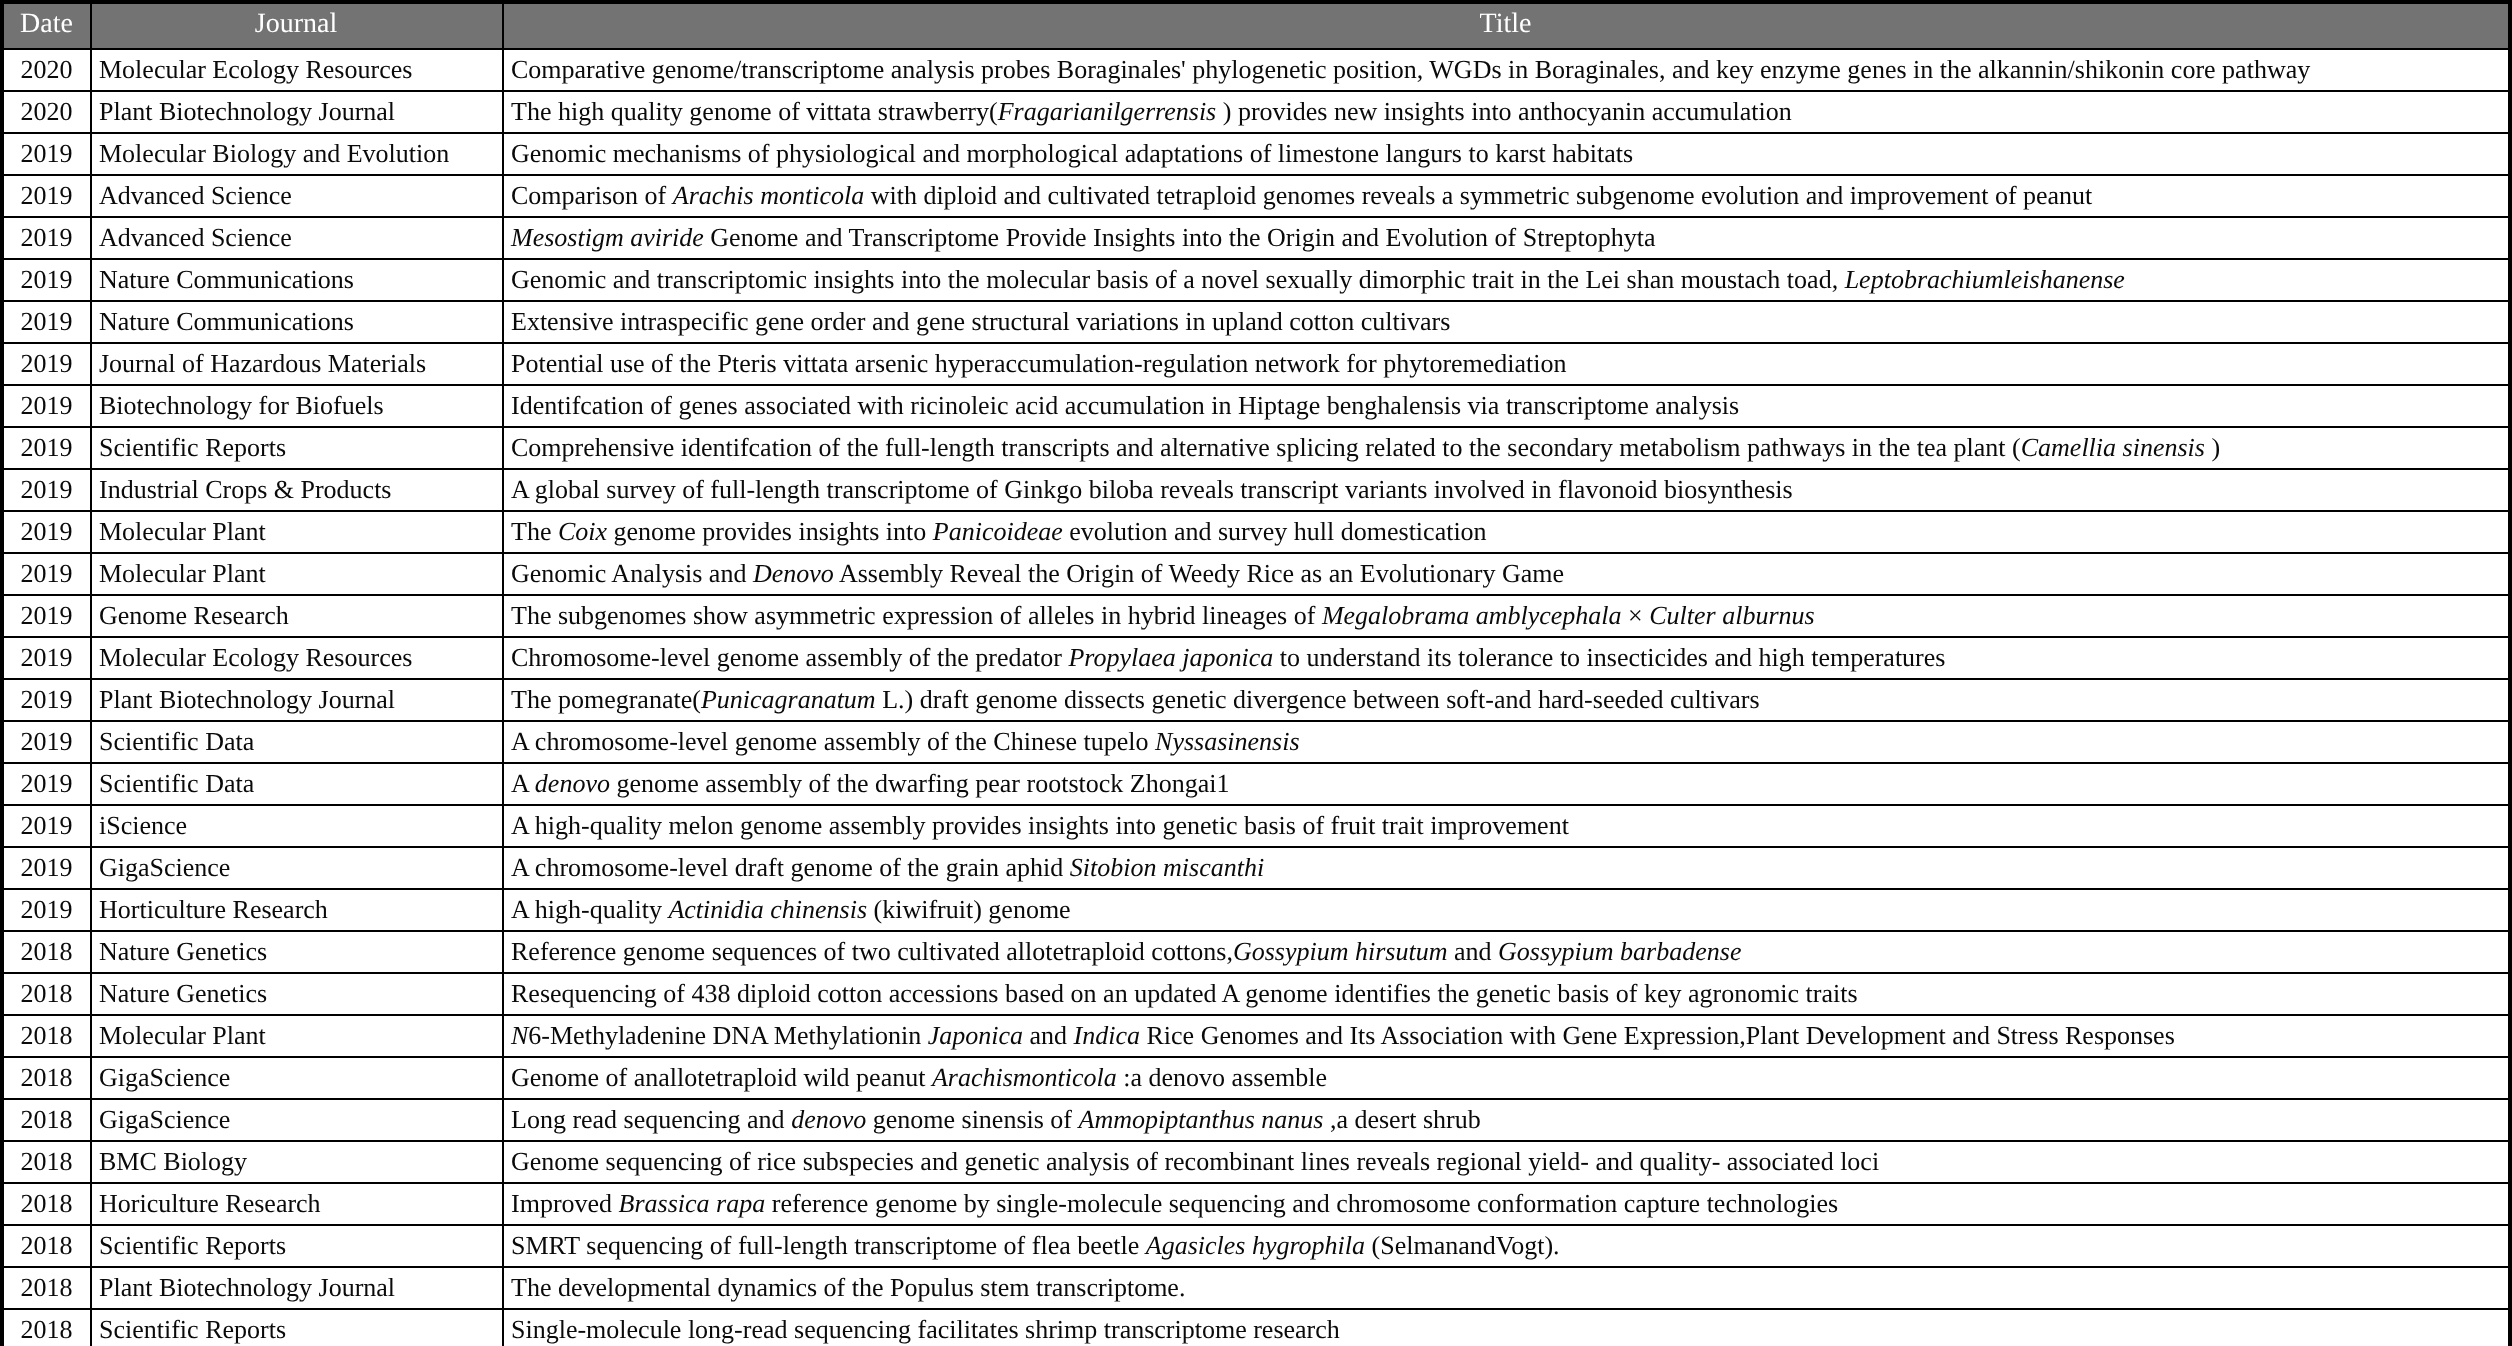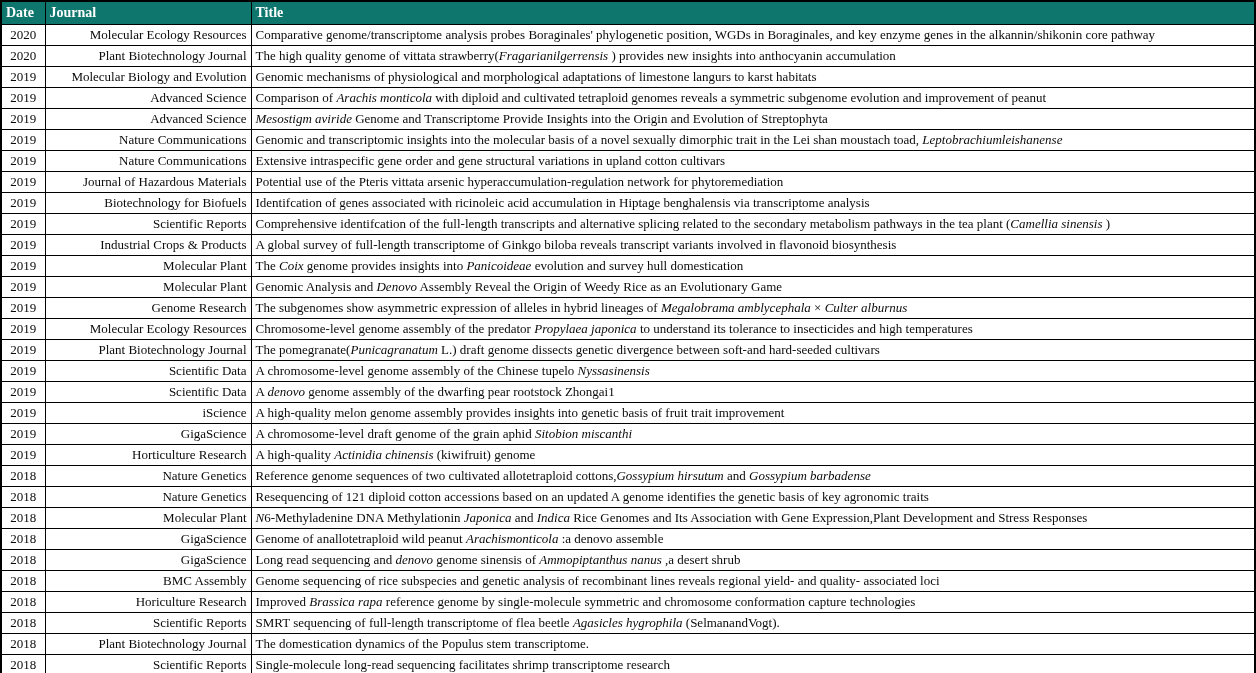--- a/index.html
+++ b/index.html
@@ -22,42 +22,42 @@
   }
   table.pub-table th,
   table.pub-table td {
     border: 1px solid #000000;
     white-space: nowrap;
     overflow: hidden;
     padding: 0 4px;
     vertical-align: middle;
   }
   table.pub-table thead th {
-    background: #0f766e;
+    background: #737373;
     color: #ffffff;
-    font-weight: bold;
+    font-weight: normal;
     font-size: 14px;
-    text-align: left;
+    text-align: center;
     height: 22px;
     border-color: #000000;
   }
   table.pub-table tbody tr {
     height: 21px;
     margin-top: 32px;
   }
   table.pub-table tbody td {
     font-size: 13px;
     line-height: 20px;
   }
   td.c-date {
     text-align: center;
     padding: 0 2px;
   }
   td.c-journal {
-    text-align: right;
+    text-align: left;
     padding-left: 5px;
   }
   td.c-title {
     text-align: left;
     padding-left: 5px;
     font-family: Liberation Serif, serif;
   }
   col.col-date { width: 44px; }
   col.col-journal { width: 206px; }
   span.it { font-style: italic; }
@@ -185,56 +185,56 @@
         <td class="c-title"><span>A high-quality </span><span class="it">Actinidia chinensis</span><span> (kiwifruit) genome</span></td>
       </tr>
       <tr>
         <td class="c-date">2018</td>
         <td class="c-journal">Nature Genetics</td>
         <td class="c-title"><span>Reference genome sequences of two cultivated allotetraploid cottons,</span><span class="it">Gossypium hirsutum</span><span> and </span><span class="it">Gossypium barbadense</span></td>
       </tr>
       <tr>
         <td class="c-date">2018</td>
         <td class="c-journal">Nature Genetics</td>
-        <td class="c-title"><span>Resequencing of 121 diploid cotton accessions based on an updated A genome identifies  the genetic basis of key agronomic traits</span></td>
+        <td class="c-title"><span>Resequencing of 438 diploid cotton accessions based on an updated A genome identifies  the genetic basis of key agronomic traits</span></td>
       </tr>
       <tr>
         <td class="c-date">2018</td>
         <td class="c-journal">Molecular Plant</td>
         <td class="c-title"><span class="it">N</span><span>6-Methyladenine DNA Methylationin </span><span class="it">Japonica</span><span> and </span><span class="it">Indica</span><span> Rice Genomes and Its Association with Gene Expression,Plant Development and Stress Responses</span></td>
       </tr>
       <tr>
         <td class="c-date">2018</td>
         <td class="c-journal">GigaScience</td>
         <td class="c-title"><span>Genome of anallotetraploid wild peanut </span><span class="it">Arachismonticola</span><span> :a denovo assemble</span></td>
       </tr>
       <tr>
         <td class="c-date">2018</td>
         <td class="c-journal">GigaScience</td>
         <td class="c-title"><span>Long read sequencing and </span><span class="it">denovo</span><span> genome sinensis of </span><span class="it">Ammopiptanthus nanus</span><span> ,a desert shrub</span></td>
       </tr>
       <tr>
         <td class="c-date">2018</td>
-        <td class="c-journal">BMC Assembly</td>
+        <td class="c-journal">BMC Biology</td>
         <td class="c-title"><span>Genome sequencing of rice subspecies and genetic analysis of recombinant lines reveals regional yield- and quality- associated loci</span></td>
       </tr>
       <tr>
         <td class="c-date">2018</td>
         <td class="c-journal">Horiculture Research</td>
-        <td class="c-title"><span>Improved </span><span class="it">Brassica rapa</span><span> reference genome by single-molecule symmetric and chromosome conformation capture technologies</span></td>
+        <td class="c-title"><span>Improved </span><span class="it">Brassica rapa</span><span> reference genome by single-molecule sequencing and chromosome conformation capture technologies</span></td>
       </tr>
       <tr>
         <td class="c-date">2018</td>
         <td class="c-journal">Scientific Reports</td>
         <td class="c-title"><span>SMRT sequencing of full-length transcriptome of flea beetle </span><span class="it">Agasicles hygrophila</span><span> (SelmanandVogt).</span></td>
       </tr>
       <tr>
         <td class="c-date">2018</td>
         <td class="c-journal">Plant Biotechnology Journal</td>
-        <td class="c-title"><span>The domestication dynamics of the Populus stem transcriptome.</span></td>
+        <td class="c-title"><span>The developmental dynamics of the Populus stem transcriptome.</span></td>
       </tr>
       <tr>
         <td class="c-date">2018</td>
         <td class="c-journal">Scientific Reports</td>
         <td class="c-title"><span>Single-molecule long-read  sequencing facilitates shrimp transcriptome research</span></td>
       </tr>
     </tbody>
 </table>
 
 </body></html>

